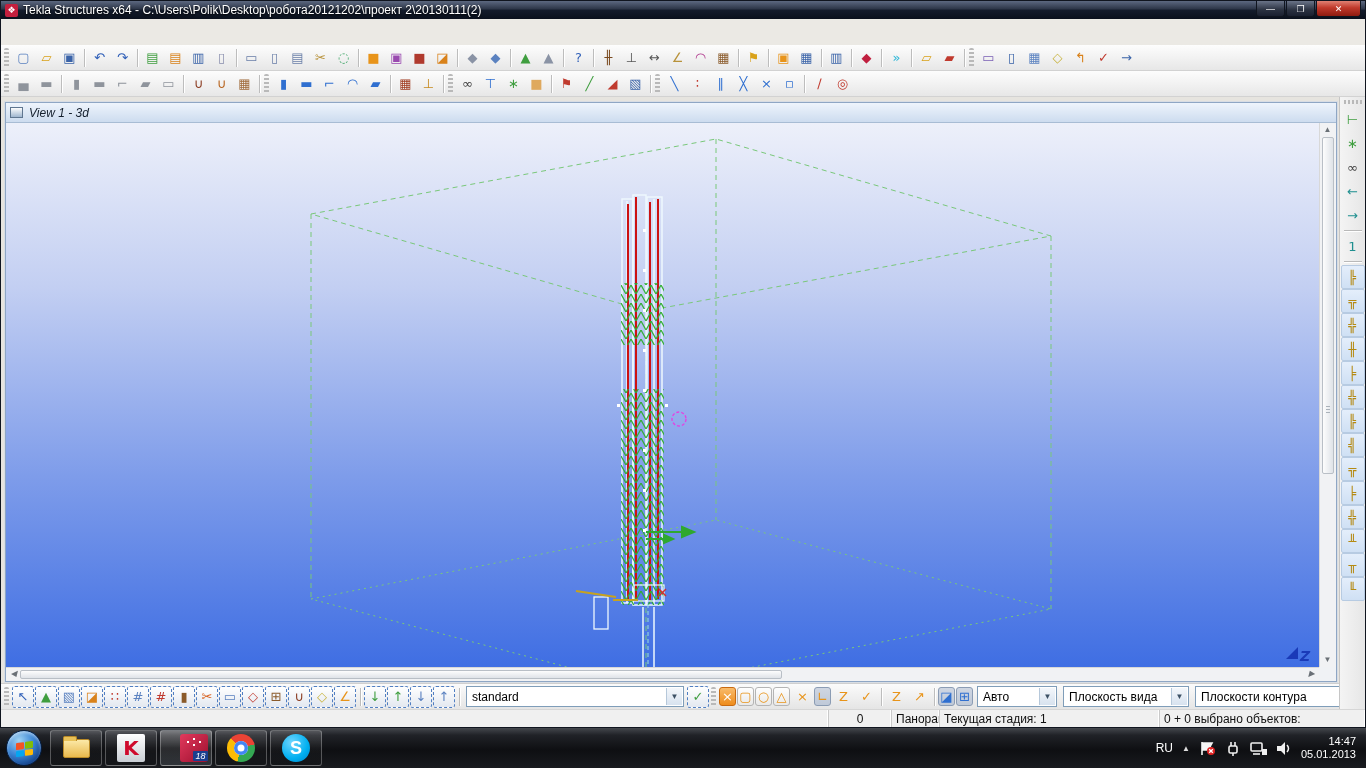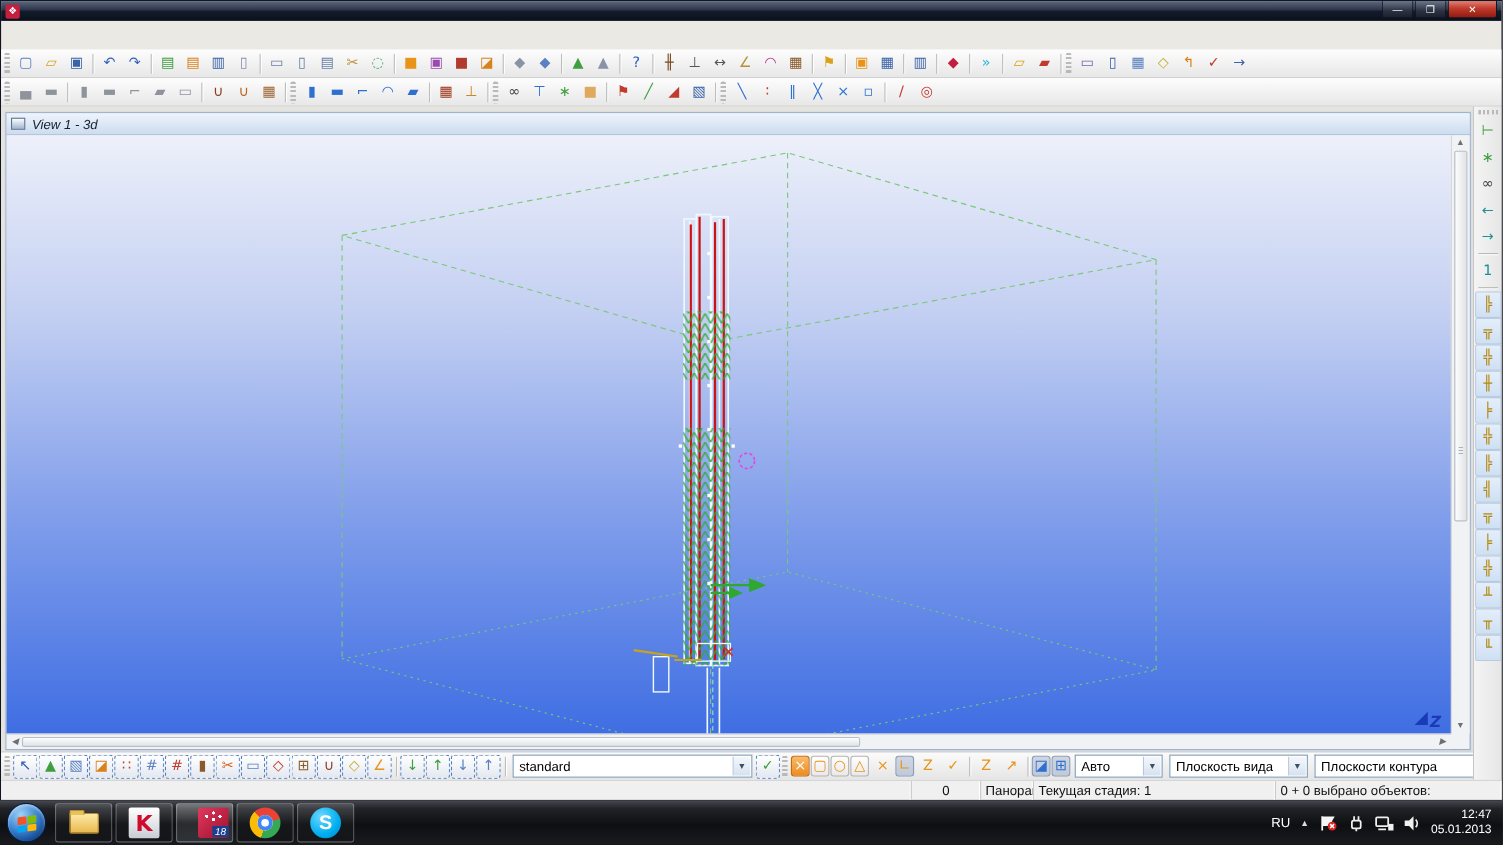--- a/index.html
+++ b/index.html
@@ -141,20 +141,21 @@
   .tray svg { display:block; }
   .clock { text-align:right; font-size:11px; line-height:13px; color:#fff; }
 </style>
 </head>
 <body>
 
 <div class="app">
 
   <div class="titlebar">
     <div class="app-ico">❖</div>
+    <div class="title-text">Tekla Structures x64 - C:\Users\Polik\Desktop\робота20121202\проект 2\20130111(2)</div>
     <div class="win-btns">
       <div class="win-btn">—</div>
       <div class="win-btn">❐</div>
       <div class="win-btn close">✕</div>
     </div>
   </div>
 
 
   <div class="tbrow tb1">
       <span class="tb-grip"></span>
@@ -783,17 +784,17 @@
           <rect x="12" y="8" width="5" height="6" fill="#f0f0f0"></rect>
         </svg>
     </span>
     <span>
       <svg width="16" height="15">
           <polygon points="1,5 5,5 9,1 9,14 5,10 1,10" fill="#f0f0f0"></polygon>
           <path d="M11,4 Q14,7.5 11,11" fill="none" stroke="#f0f0f0" stroke-width="1.5"></path>
         </svg>
     </span>
     <div class="clock">
-      <div>12:47</div>
+      <div>14:47</div>
       <div>05.01.2013</div>
     </div>
   </div>
 </div>
 
 </body></html>

